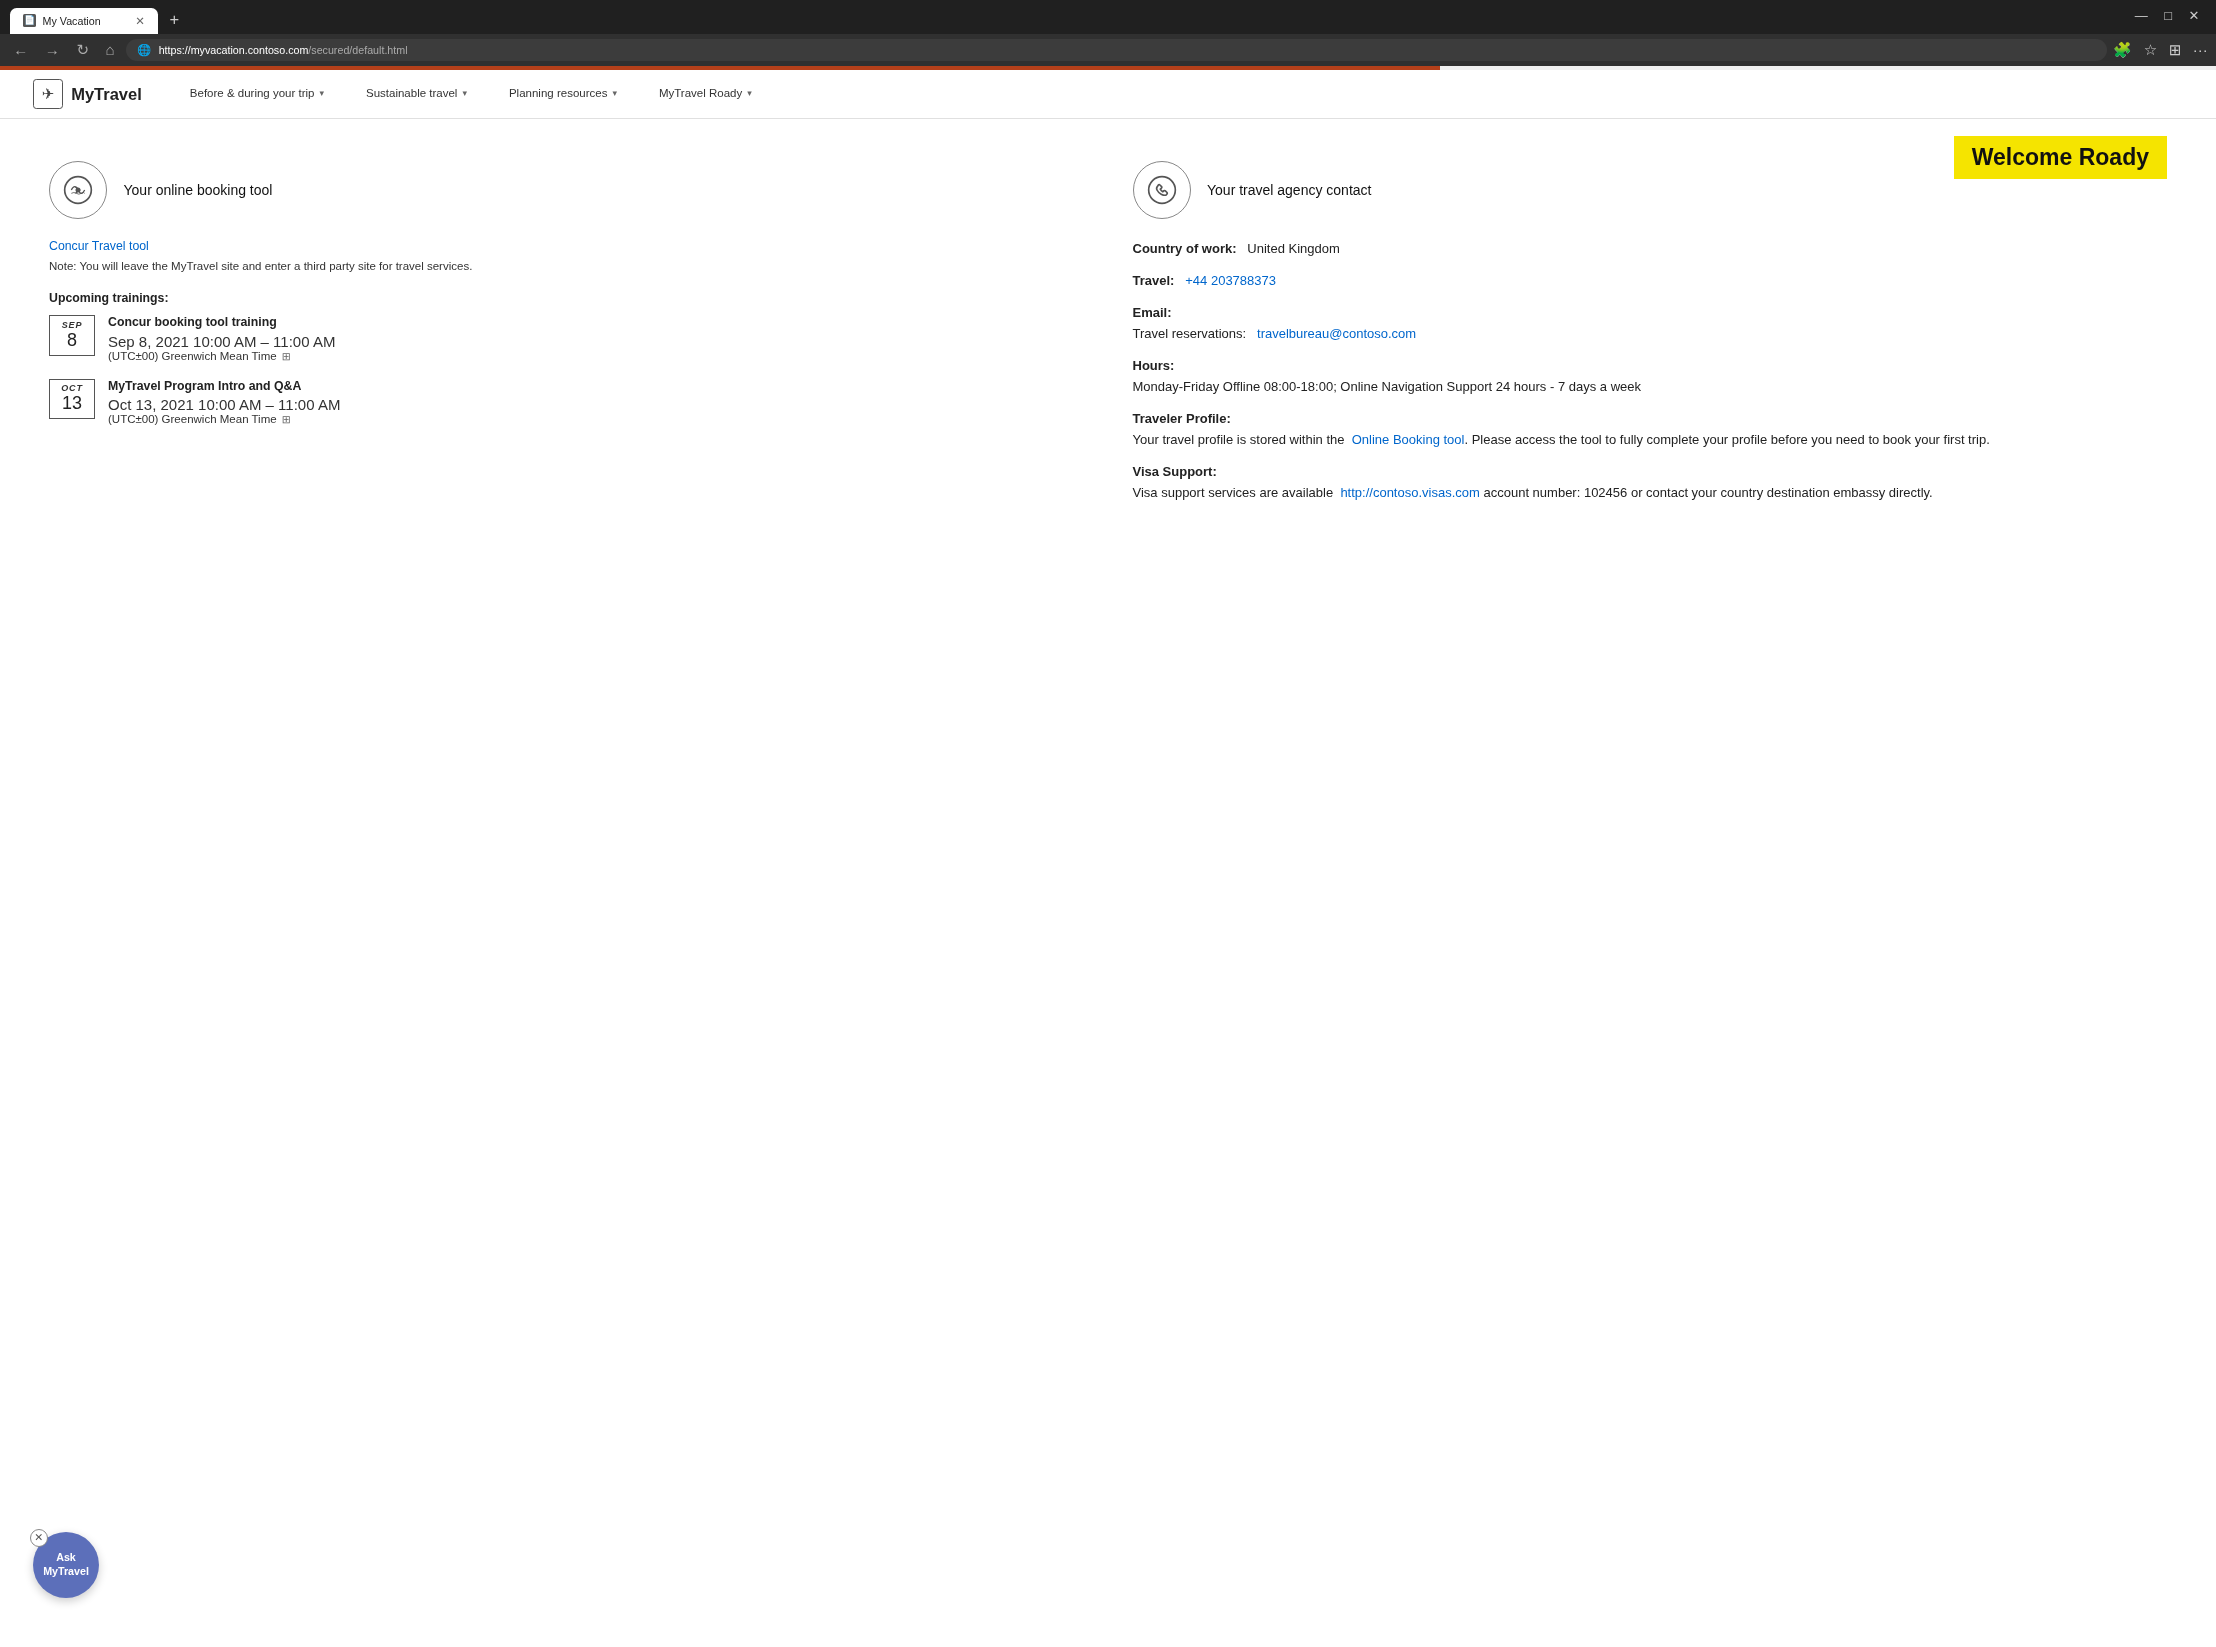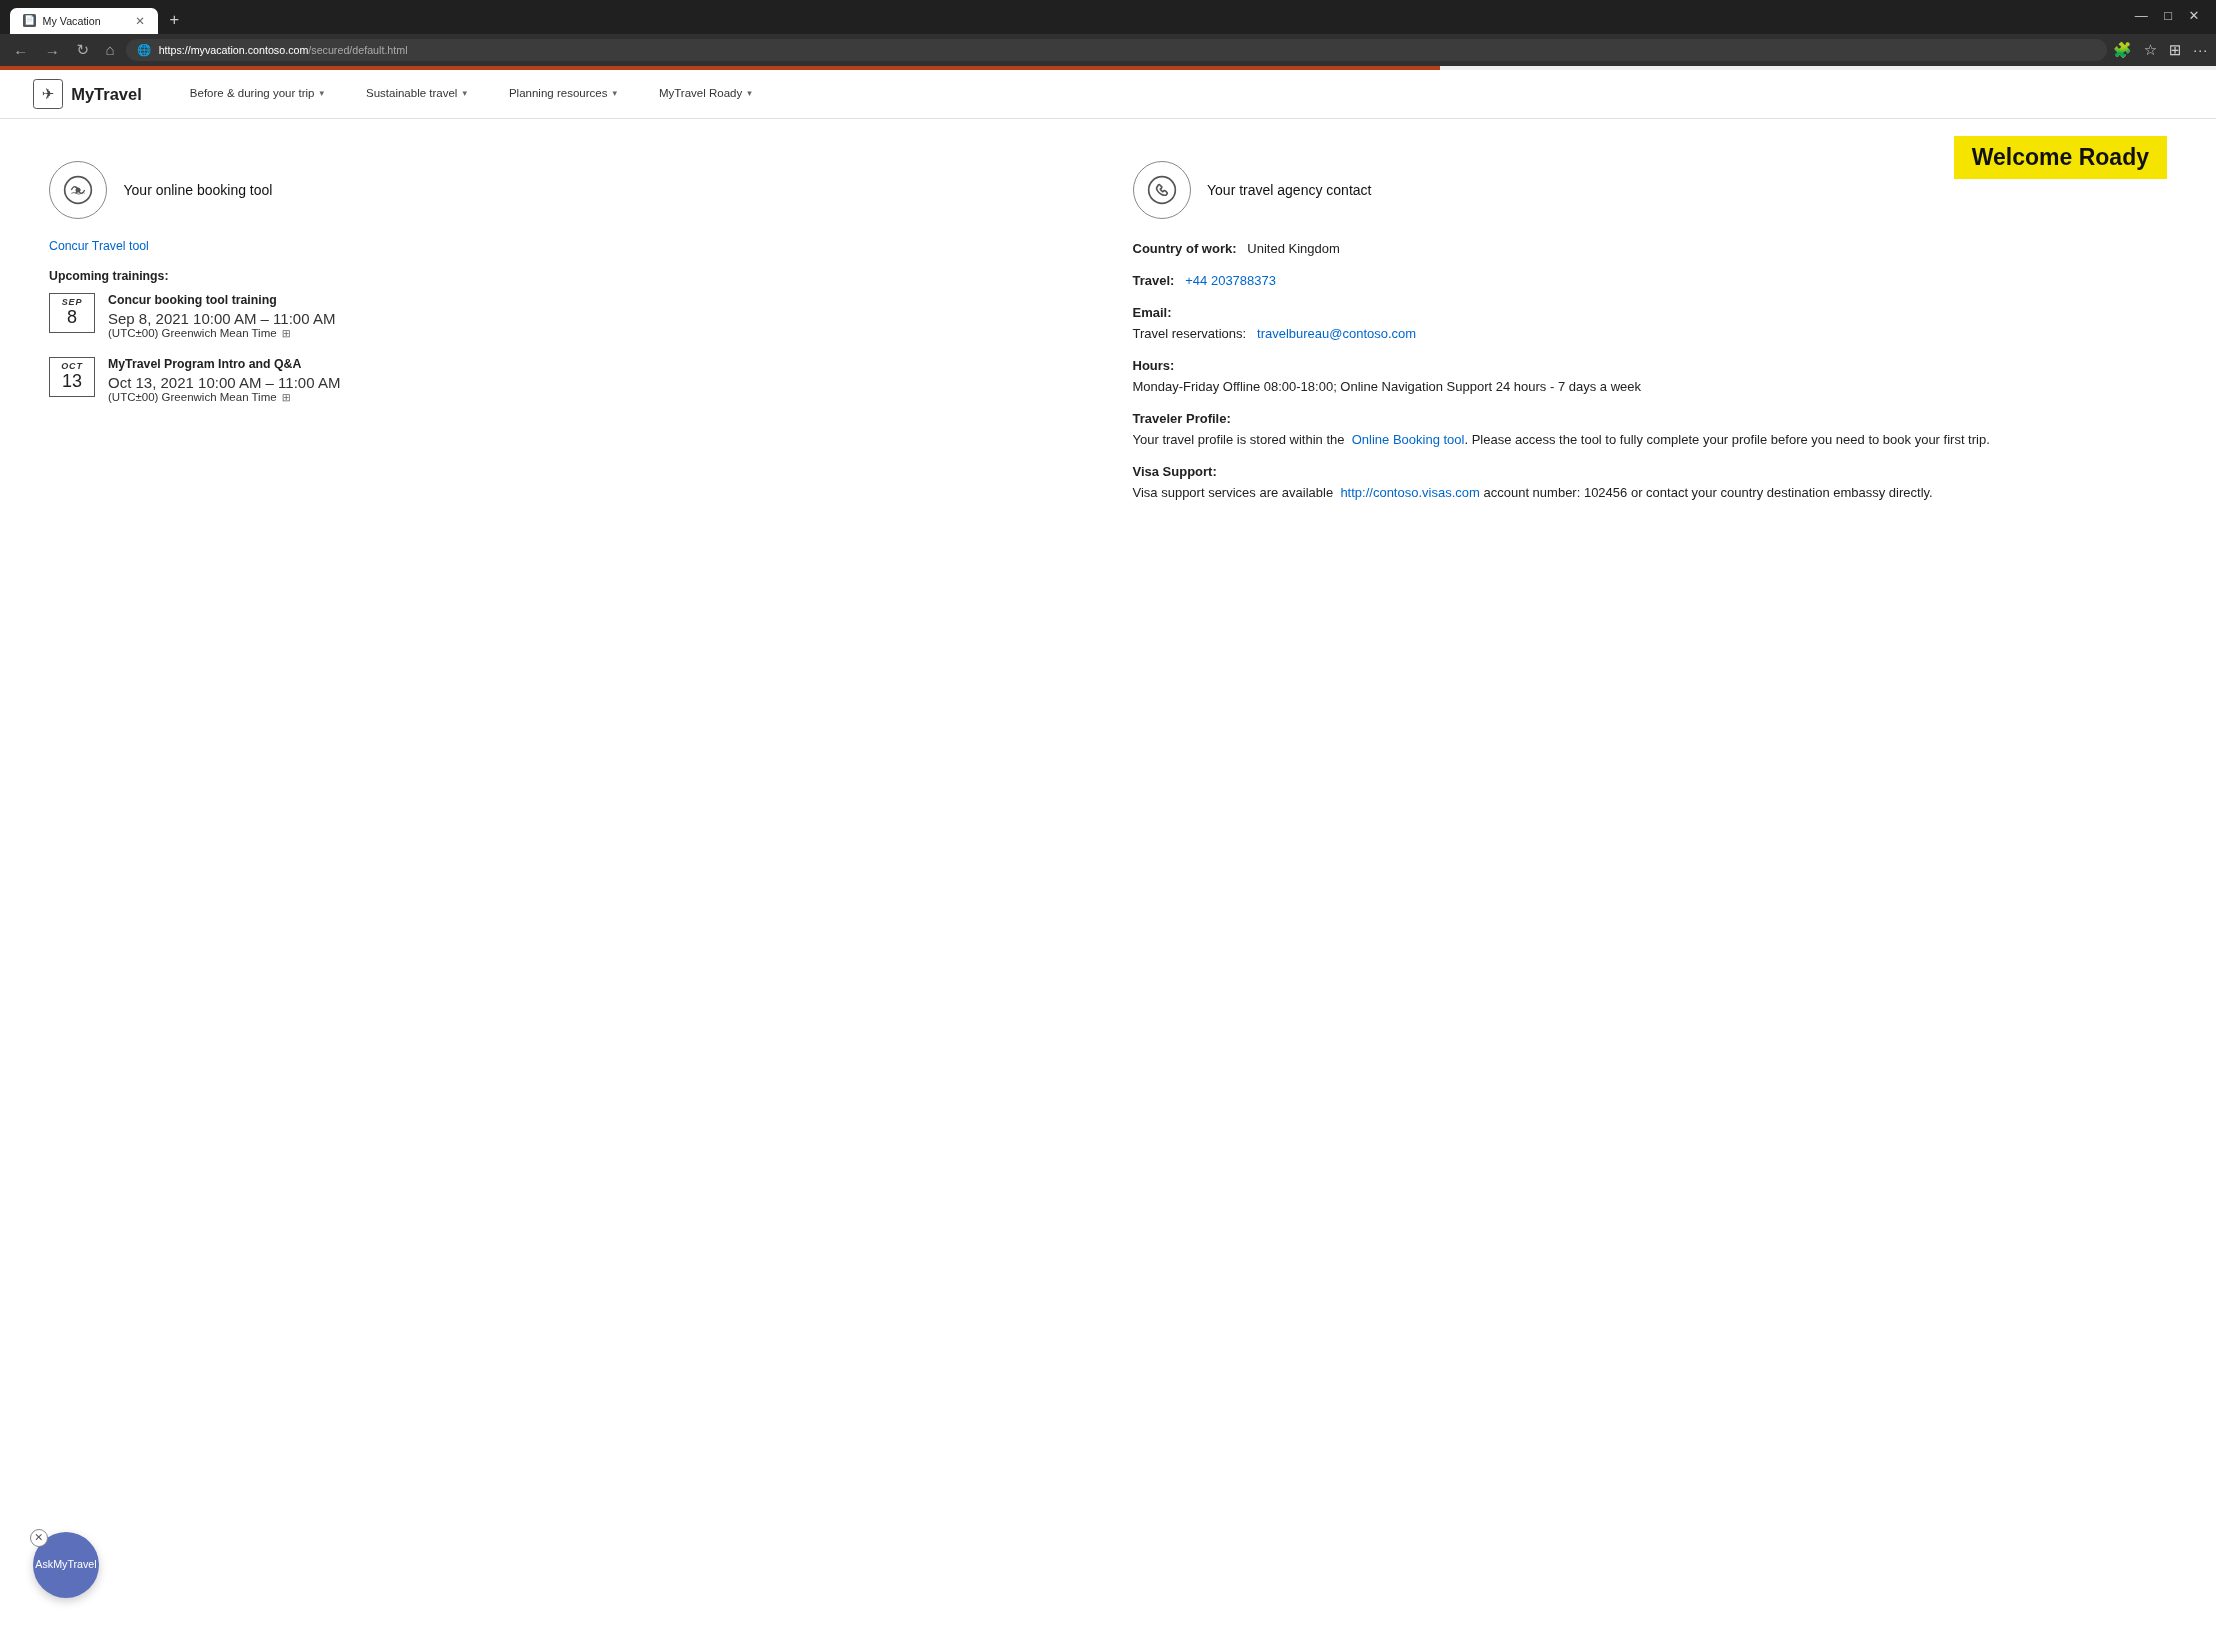--- a/index.html
+++ b/index.html
@@ -255,24 +255,24 @@
       display: flex; align-items: center; justify-content: center;
       font-size: 10.7px;
       color: #555;
       cursor: pointer;
     }
     .chat-btn {
       width: 66px; height: 66px;
       background: #5c6fba;
       border-radius: 50%;
       display: flex; align-items: center; justify-content: center;
-      flex-direction: row;
+      flex-direction: column;
       color: #fff;
       font-size: 10.7px;
-      font-weight: 400;
+      font-weight: 700;
       cursor: pointer;
       text-align: center;
       line-height: 1.3;
       box-shadow: 0 3.3px 10px rgba(0,0,0,0.2);
     }
   </style>
 </head>
 <body>
 
 <div style="position:relative;">
@@ -356,20 +356,21 @@
             <path d="M10 18 Q14 10 18 18 Q22 26 26 18" stroke-width="1.5"></path>
             <path d="M10 22 Q13 20 16 22 Q19 24 22 22 Q25 20 26 22" stroke-width="1"></path>
             <circle cx="18" cy="18" r="3" fill="#555" stroke="none"></circle>
             <path d="M15 14 L20 18 L15 22" stroke-width="1.5" fill="none"></path>
           </svg>
         </div>
         <h2 class="section-title">Your online booking tool</h2>
       </div>
 
       <a class="link" href="#">Concur Travel tool</a>
+      <p class="note-text">Note: You will leave the MyTravel site and enter a third party site for travel services.</p>
 
       <div class="trainings-label">Upcoming trainings:</div>
 
       
       <div class="training-item">
         <div class="date-box">
           <div class="date-month">SEP</div>
           <div class="date-day">8</div>
         </div>
         <div class="training-info">

